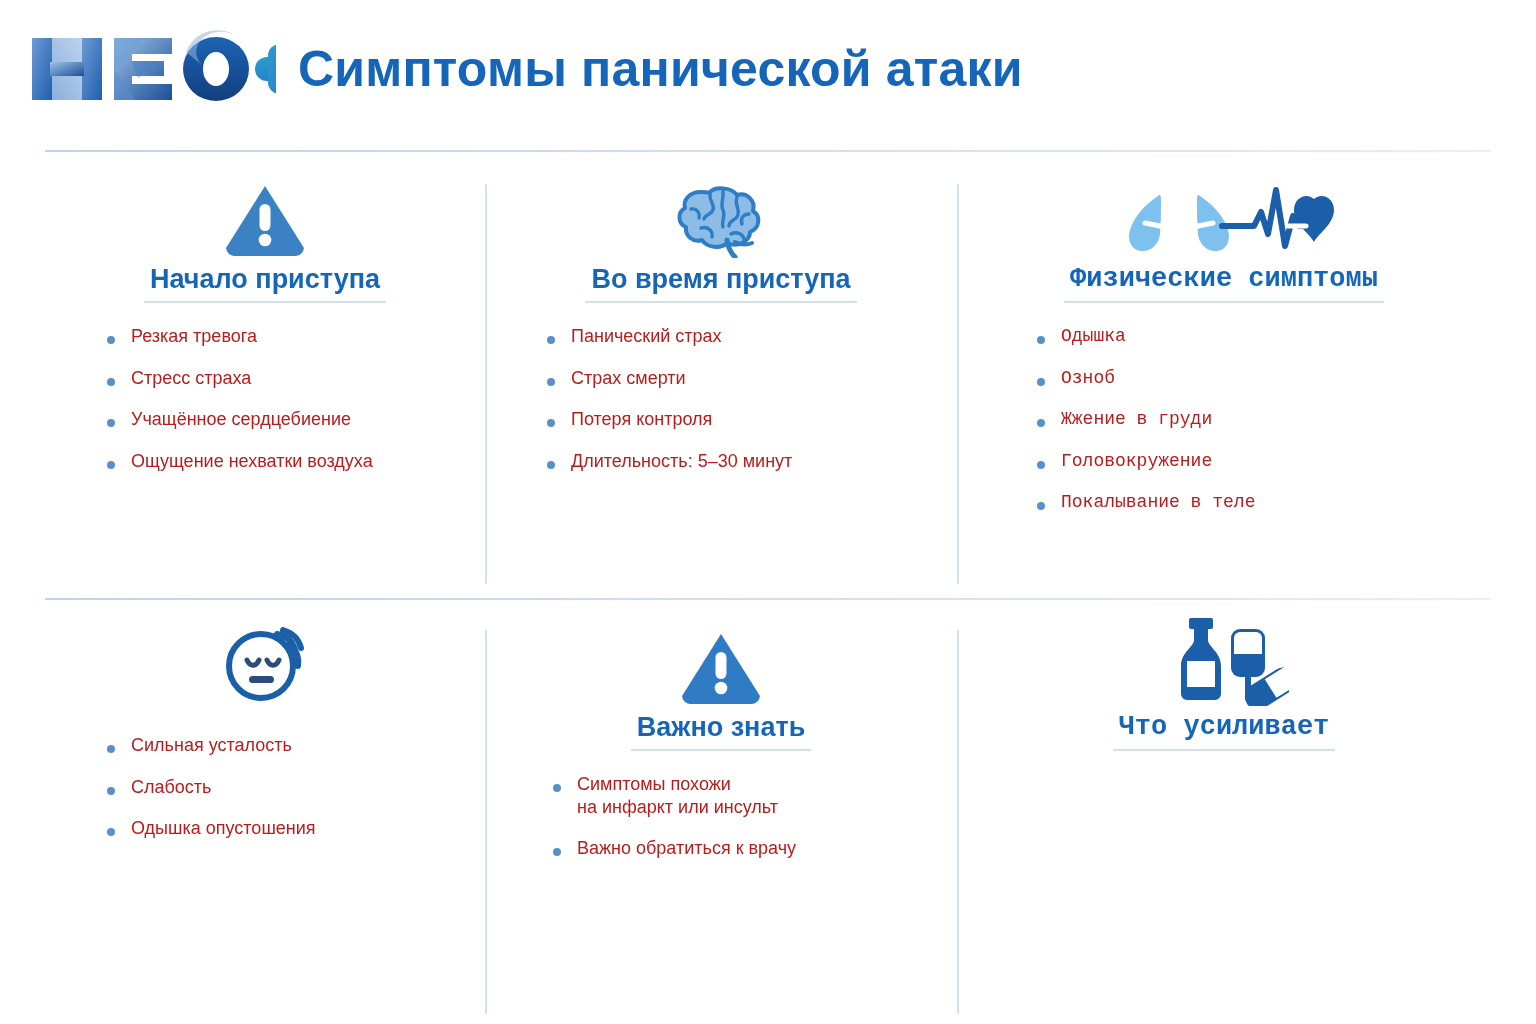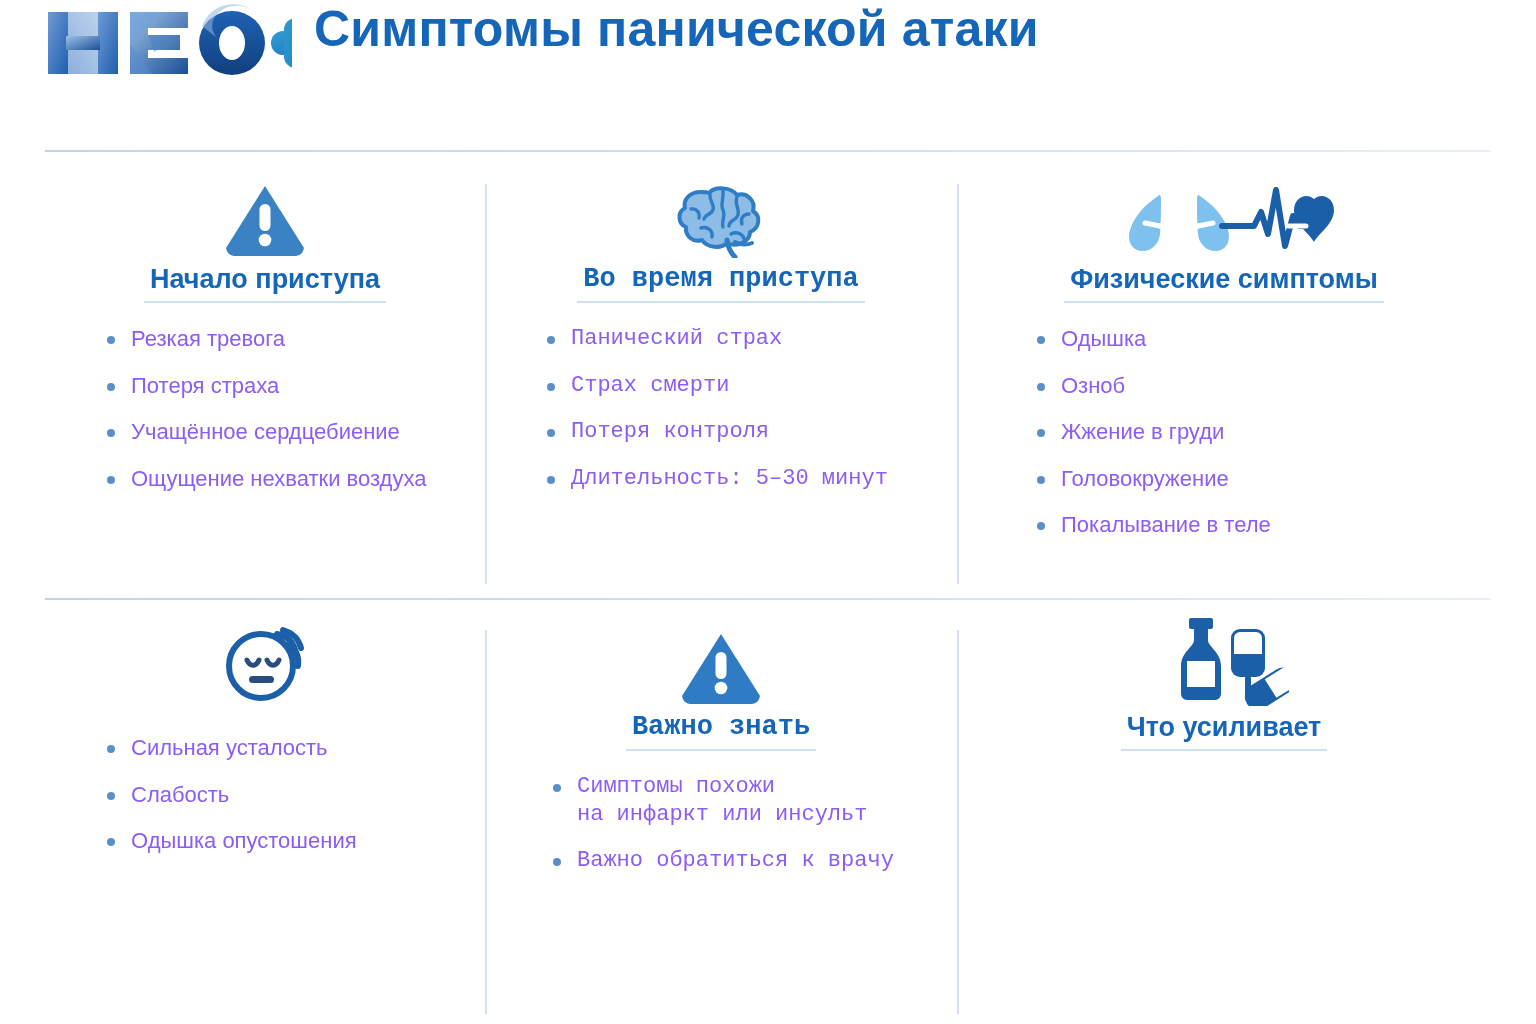--- a/index.html
+++ b/index.html
@@ -18,21 +18,22 @@
   }
 
   
   .header {
     position: absolute;
     left: 0;
     top: 0;
     width: 1536px;
     height: 134px;
     display: flex;
-    padding-left: 42px;
+    align-items: center;
+    padding-left: 26px;
     box-sizing: border-box;
   }
   .logo {
     width: 250px;
     height: 78px;
     flex: 0 0 auto;
     margin-right: 22px;
     margin-top: 4px;
   }
   .page-title {
@@ -91,22 +92,22 @@
   .vrule-b2 { left: 957px; top: 478px; height: 384px; }
 
   .card {
     box-sizing: border-box;
     display: flex;
     flex-direction: column;
     align-items: center;
     padding: 0 18px;
   }
   .card-c1 { width: 440px; }
-  .card-c2 { width: 472px; font-family: Liberation Mono, monospace; }
-  .card-c3 { width: 534px; }
+  .card-c2 { width: 472px; }
+  .card-c3 { width: 534px; font-family: Liberation Mono, monospace; }
 
   .icon-wrap {
     height: 92px;
     display: flex;
     align-items: flex-end;
     justify-content: center;
     margin-bottom: 6px;
   }
   .card-title {
     font-size: 27px;
@@ -122,23 +123,23 @@
     list-style: none;
     margin: 22px 0 0 0;
     padding: 0;
     align-self: flex-start;
     margin-left: 42px;
   }
   .card-c3 .bullets { margin-left: 60px; }
   .card-c2-bottom .bullets { margin-left: 48px; }
   .bullets li {
     position: relative;
-    font-size: 22px;
+    font-size: 18px;
     line-height: 1.25;
-    color: #8b5cf6;
+    color: #b91c1c;
     padding-left: 26px;
     margin-bottom: 19px;
     white-space: pre-line;
   }
   .bullets li::before {
     content: "";
     position: absolute;
     left: 2px;
     top: 11px;
     width: 8px;
@@ -216,21 +217,21 @@
       <div class="icon-wrap">
         <svg width="86" height="76" viewBox="0 0 86 76" aria-hidden="true">
           <path d="M43 4 L82 66 a9 9 0 0 1 -8 8 L12 74 a9 9 0 0 1 -8 -8 Z" fill="#3b82c4"></path>
           <rect x="37.5" y="22" width="11" height="27" rx="5.5" fill="#ffffff"></rect>
           <circle cx="43" cy="58" r="6.3" fill="#ffffff"></circle>
         </svg>
       </div>
       <div class="card-title">Начало приступа</div>
       <ul class="bullets">
         <li>Резкая тревога</li>
-        <li>Потеря страха</li>
+        <li>Стресс страха</li>
         <li>Учащённое сердцебиение</li>
         <li>Ощущение нехватки воздуха</li>
       </ul>
     </div>
 
     <div class="card card-c2">
       <div class="icon-wrap">
         <svg width="100" height="80" viewBox="0 0 100 80" aria-hidden="true">
           <g fill="#8dbce6" stroke="#2f7dc4" stroke-width="4" stroke-linejoin="round" stroke-linecap="round">
             <path d="M30 14 C18 14 12 22 14 30 C6 34 7 46 15 49 C14 58 22 65 31 62

